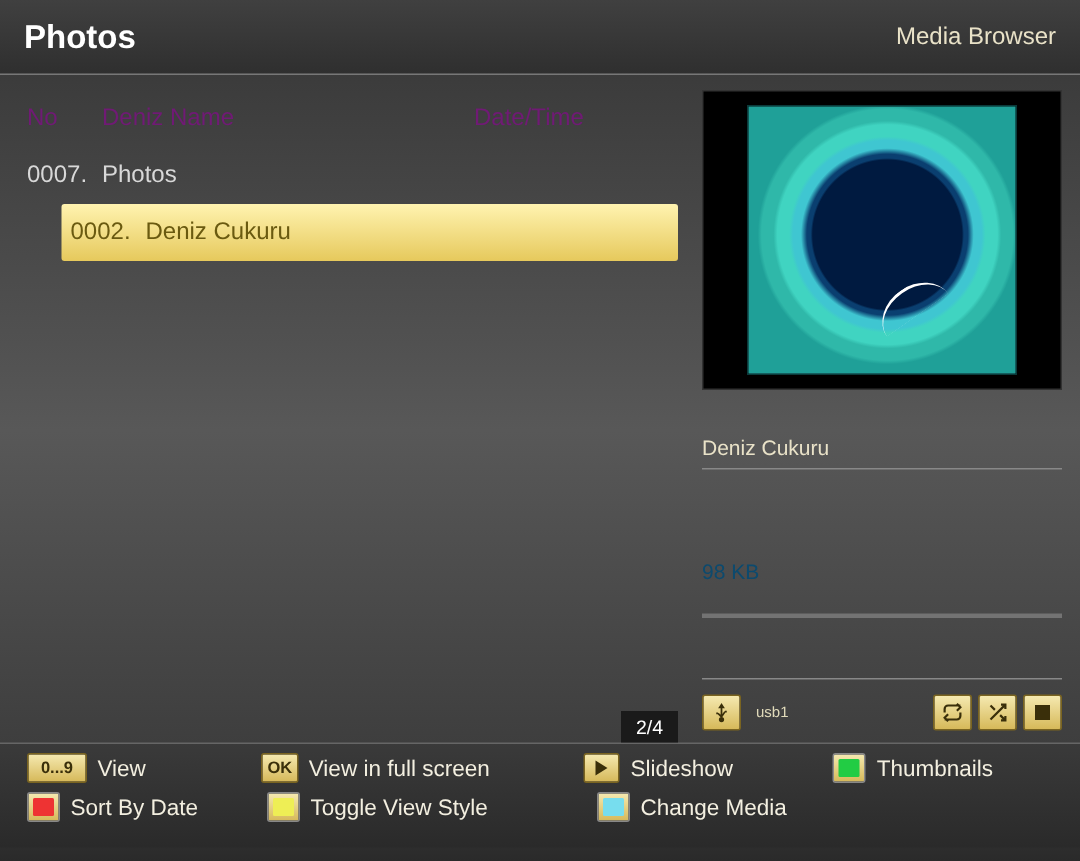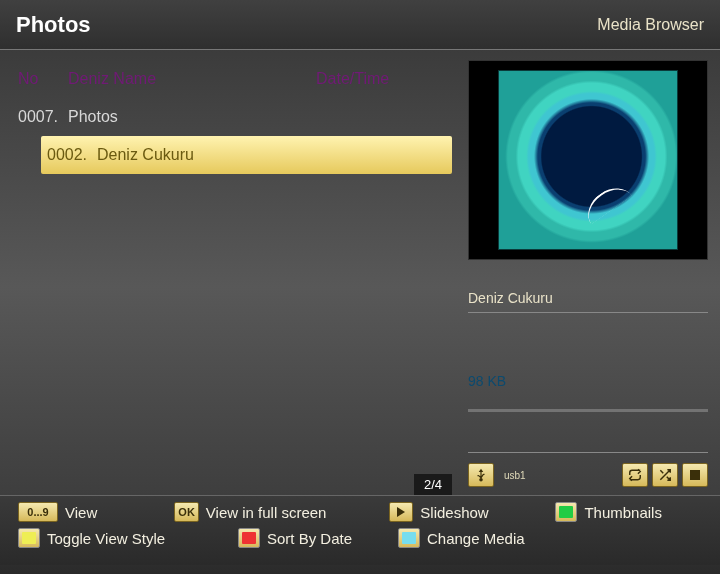--- a/index.html
+++ b/index.html
@@ -242,32 +242,32 @@
       <span>Slideshow</span>
     </div>
     <div class="footer-item fi-4">
       <div class="key-color c-green">
           <span></span>
         </div>
       <span>Thumbnails</span>
     </div>
   </div>
   <div class="footer-row">
+    <div class="footer-item fi-1">
+      <div class="key-color c-red">
+          <span></span>
+        </div>
+      <span>Sort By Date</span>
+    </div>
     <div class="footer-item fi-2">
       <div class="key-color c-yellow">
           <span></span>
         </div>
       <span>Toggle View Style</span>
     </div>
-    <div class="footer-item fi-1">
-      <div class="key-color c-red">
-          <span></span>
-        </div>
-      <span>Sort By Date</span>
-    </div>
     <div class="footer-item fi-3">
       <div class="key-color c-blue">
           <span></span>
         </div>
       <span>Change Media</span>
     </div>
   </div>
 </div>
 
 </body></html>

